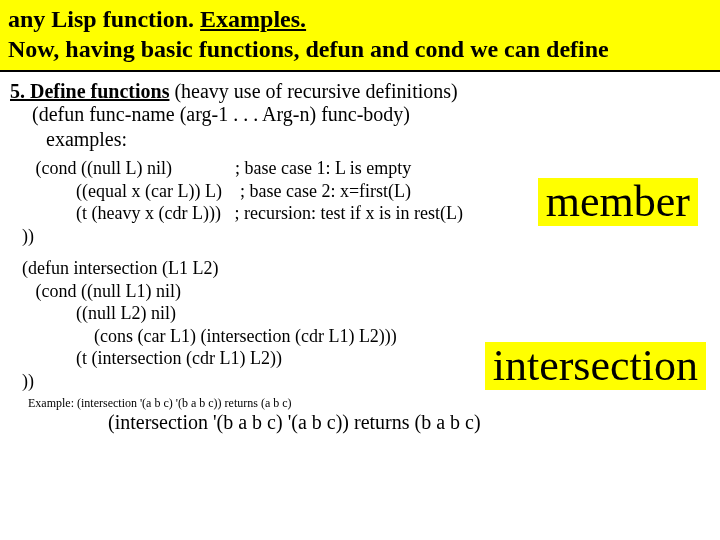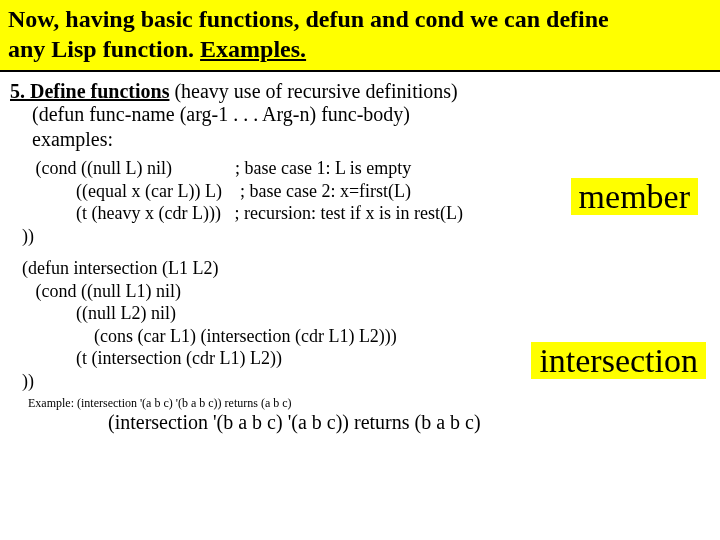--- a/index.html
+++ b/index.html
@@ -28,63 +28,63 @@
   }
   .content {
     padding: 8px 10px 0 10px;
     border-top: 1px solid #000;
   }
   .section-head {
     font-size: 20px;
   }
   .section-head b { font-weight: bold; text-decoration: underline; }
   .indent1 { margin-left: 22px; font-size: 20px; }
-  .examples-label { margin-left: 22px; font-size: 20px; margin-top: 2px; }
+  .examples-label { margin-left: 36px; font-size: 20px; margin-top: 2px; }
   .code-block {
     font-size: 18px;
     margin-left: 12px;
     margin-top: 6px;
     line-height: 1.25;
   }
   .code-line { white-space: pre; }
   .comment { }
   .example-line {
     font-size: 12px;
     margin-left: 18px;
     margin-top: 4px;
   }
   .example-sub {
     font-size: 20px;
     margin-left: 98px;
   }
   .badge {
     position: absolute;
     background: #ffff00;
-    font-size: 34px;
+    font-size: 44px;
     padding: 0 8px;
     line-height: 1.1;
     font-family: "Times New Roman", serif;
   }
   .badge-member {
     right: 22px;
     top: 178px;
   }
   .badge-intersection {
     right: 14px;
     top: 342px;
   }
 </style>
 </head>
 <body>
 
 <div class="header">
-  <div class="header-text">Now, having basic functions, defun and cond we can define</div>
   <div class="header-text">
     <span>any Lisp function. </span><span class="examples-link">Examples.</span>
   </div>
+  <div class="header-text">Now, having basic functions, defun and cond we can define</div>
 </div>
 
 <div class="content">
   <div class="section-head">
     <b>5. Define functions</b><span>  (heavy use of recursive definitions)</span>
   </div>
   <div class="indent1">(defun func-name (arg-1 . . . Arg-n) func-body)</div>
   <div class="examples-label">examples:</div>
 
   <div class="code-block">

